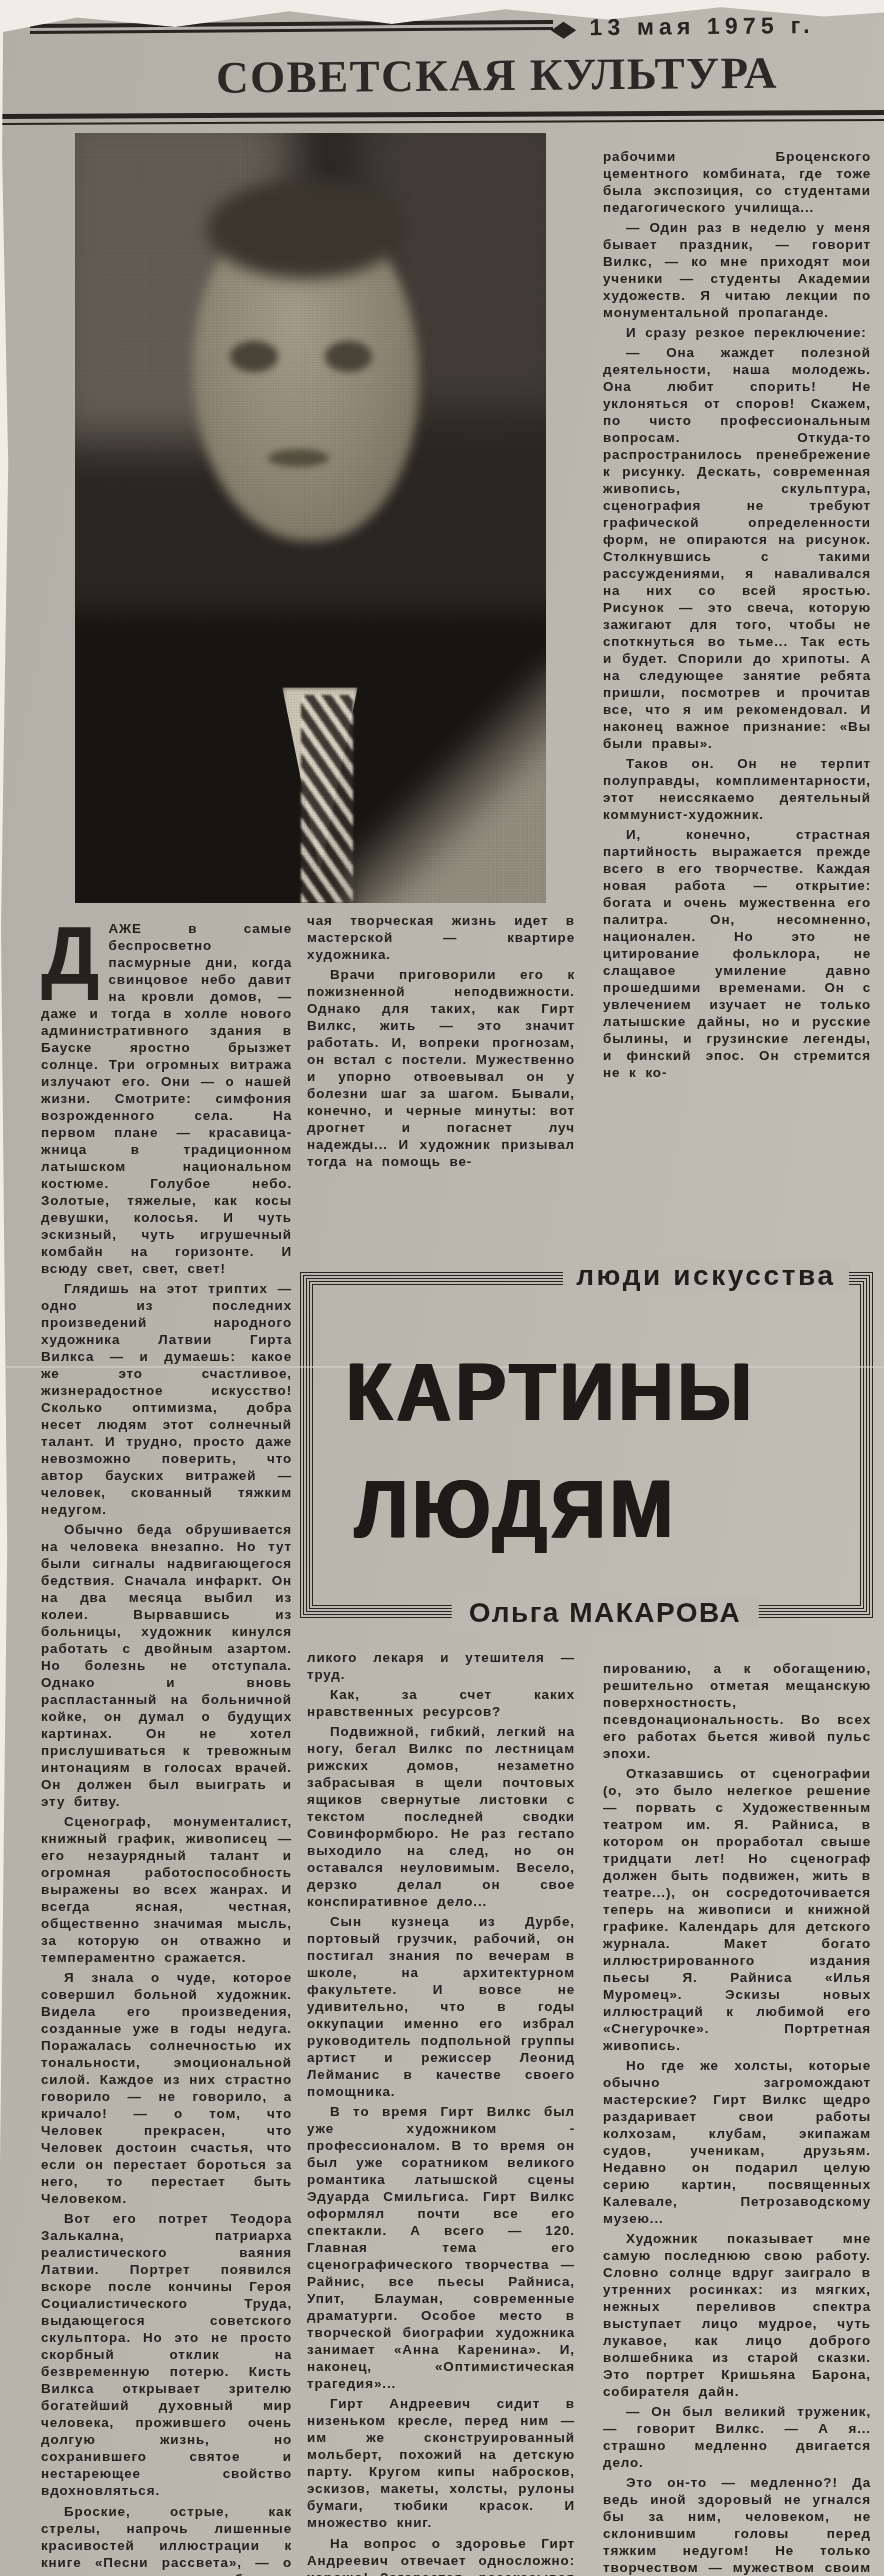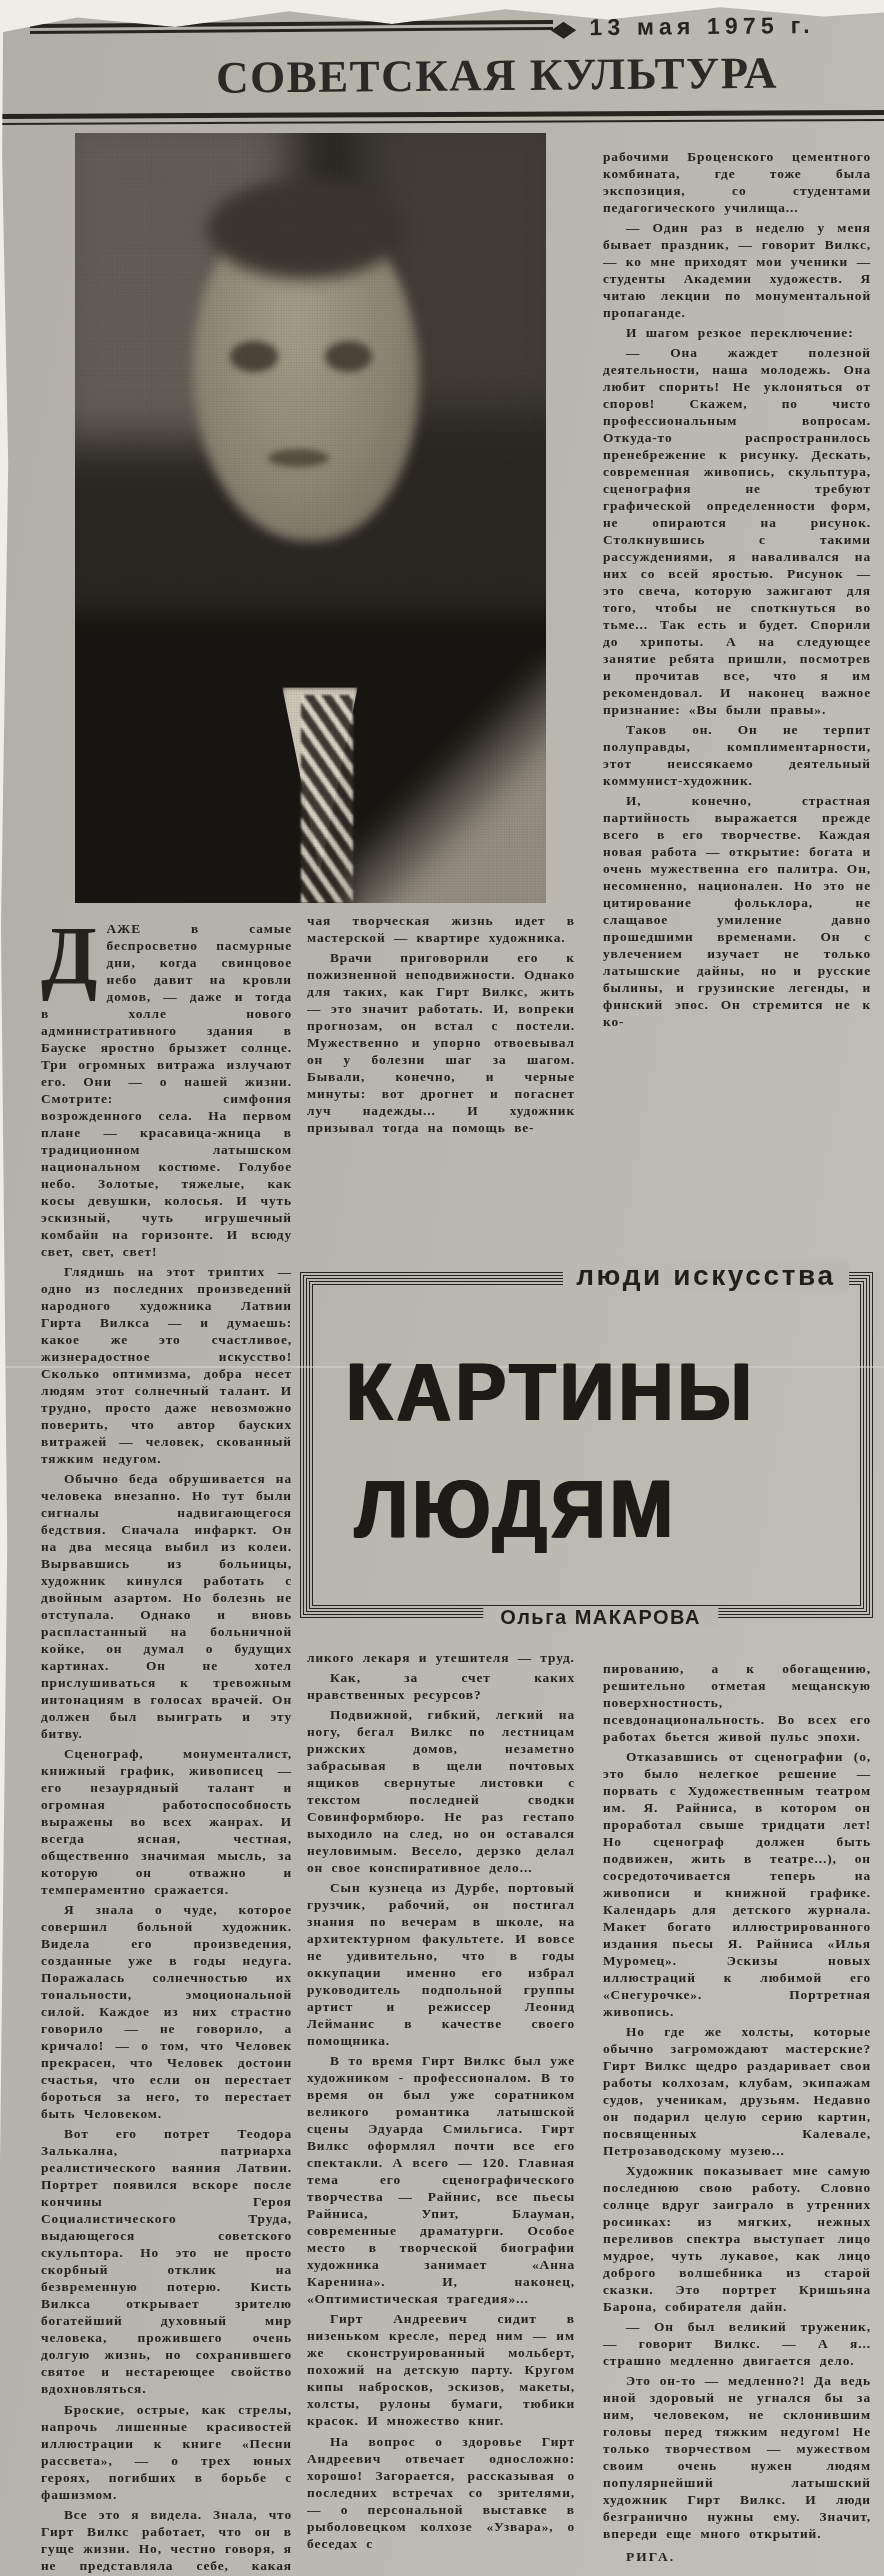--- a/index.html
+++ b/index.html
@@ -39,21 +39,21 @@
   .ph-mouth{left:41%;top:41%;width:13%;height:2.4%;border-radius:50%;background:#55503f;filter:blur(3.1px);}
   .ph-shirt{left:44%;bottom:4%;width:16%;height:24%;background:#cbc5b5;
     clip-path:polygon(50% 100%,0 0,100% 0);filter:blur(2.6px);}
   .ph-tie{left:48%;bottom:0;width:11%;height:27%;
     background:repeating-linear-gradient(55deg,#d9d3c4 0 6.2px,#2f2b25 6.2px 14.4px);filter:blur(1px);opacity:.9;}
   .ph-lapel{right:-4%;bottom:-4%;width:46%;height:36%;
     background:linear-gradient(135deg,transparent 38%,#938d7f 62%);filter:blur(10.3px);}
   .ph-dots{inset:0;background-image:radial-gradient(rgba(20,18,14,.35) 0.5px,transparent 0.8px);
     background-size:2.6px 2.6px;opacity:.5;}
   
-  .col{position:absolute;color:#24221d;font-family:Liberation Serif, serif;font-weight:bold;
+  .col{position:absolute;color:#24221d;font-family:Liberation Sans, sans-serif;font-weight:bold;
     font-size:13.4px;line-height:17px;text-align:justify;letter-spacing:0.9px;word-spacing:4.1px;
     overflow:hidden;}
   .body-par{margin:0 0 3.1px 0;text-indent:23px;}
   .body-par.lead{text-indent:0;}
   .dropcap{float:left;font-size:82px;line-height:66px;padding:3.1px 8.2px 0 0;font-weight:bold;}
   .col1{left:41px;top:920px;width:251px;height:1906px;}
   .col2a{left:307px;top:912px;width:268px;height:332px;}
   .col2b{left:307px;top:1649px;width:268px;height:1208px;}
   .col3a{left:603px;top:148px;width:268px;height:1100px;}
   .col3b{left:603px;top:1660px;width:268px;height:1200px;}
@@ -64,21 +64,21 @@
   .fl0{inset:0;} .fl1{inset:3.1px;} .fl2{inset:6.2px;} .fl3{inset:9.3px;} .fl4{inset:12.4px;}
   .kicker{position:absolute;top:-12.4px;right:24px;z-index:3;padding:0 13.4px;
     background:#bcb9b1;color:#211f1b;font-family:"Liberation Sans",sans-serif;font-weight:bold;
     font-size:28px;letter-spacing:2.6px;white-space:nowrap;}
   .headline{position:absolute;top:62px;left:46px;width:340px;text-align:center;z-index:2;
     color:#1d1b17;font-family:"Liberation Sans",sans-serif;font-weight:bold;font-size:76px;
     line-height:108px;letter-spacing:4.1px;transform:scaleY(1.08);transform-origin:top;
     text-shadow:1.3px 0 currentColor,-1.3px 0 currentColor;}
   .byline{position:absolute;bottom:-11.3px;left:50%;transform:translateX(-44%);z-index:3;
     padding:0 17.5px;background:#bcb9b1;color:#211f1b;white-space:nowrap;
-    font-family:"Liberation Sans",sans-serif;font-weight:bold;font-size:20px;letter-spacing:1.5px;}
+    font-family:"Liberation Sans",sans-serif;font-weight:bold;font-size:28px;letter-spacing:1.5px;}
   .crease{position:absolute;left:0;top:1366px;width:884px;height:1.5px;background:#d6d3cb;opacity:.55;}
 </style>
 </head>
 <body>
 
 <div class="page">
   <div class="clipping">
 
     <div class="rule-top">
       <div class="r1"></div>
@@ -125,21 +125,21 @@
       <p class="body-par lead">чая творческая жизнь идет в мастерской — квартире художника.</p>
       <div>
           <p class="body-par">Врачи приговорили его к пожизненной неподвижности. Однако для таких, как Гирт Вилкс, жить — это значит работать. И, вопреки прогнозам, он встал с постели. Мужественно и упорно отвоевывал он у болезни шаг за шагом. Бывали, конечно, и черные минуты: вот дрогнет и погаснет луч надежды... И художник призывал тогда на помощь ве-</p>
         </div>
     </section>
 
     <section class="col col3a">
       <p class="body-par lead">рабочими Броценского цементного комбината, где тоже была экспозиция, со студентами педагогического училища...</p>
       <div>
           <p class="body-par">— Один раз в неделю у меня бывает праздник, — говорит Вилкс, — ко мне приходят мои ученики — студенты Академии художеств. Я читаю лекции по монументальной пропаганде.</p>
-          <p class="body-par">И шагом резкое переключение:</p>
+          <p class="body-par">И сразу резкое переключение:</p>
           <p class="body-par">— Она жаждет полезной деятельности, наша молодежь. Она любит спорить! Не уклоняться от споров! Скажем, по чисто профессиональным вопросам. Откуда-то распространилось пренебрежение к рисунку. Дескать, современная живопись, скульптура, сценография не требуют графической определенности форм, не опираются на рисунок. Столкнувшись с такими рассуждениями, я наваливался на них со всей яростью. Рисунок — это свеча, которую зажигают для того, чтобы не споткнуться во тьме... Так есть и будет. Спорили до хрипоты. А на следующее занятие ребята пришли, посмотрев и прочитав все, что я им рекомендовал. И наконец важное признание: «Вы были правы».</p>
           <p class="body-par">Таков он. Он не терпит полуправды, комплиментарности, этот неиссякаемо деятельный коммунист-художник.</p>
           <p class="body-par">И, конечно, страстная партийность выражается прежде всего в его творчестве. Каждая новая работа — открытие: богата и очень мужественна его палитра. Он, несомненно, национален. Но это не цитирование фольклора, не слащавое умиление давно прошедшими временами. Он с увлечением изучает не только латышские дайны, но и русские былины, и грузинские легенды, и финский эпос. Он стремится не к ко-</p>
         </div>
     </section>
 
     <div class="feature-box">
       <div class="frame-line fl0"></div>
       <div class="frame-line fl1"></div>
       <div class="frame-line fl2"></div>

